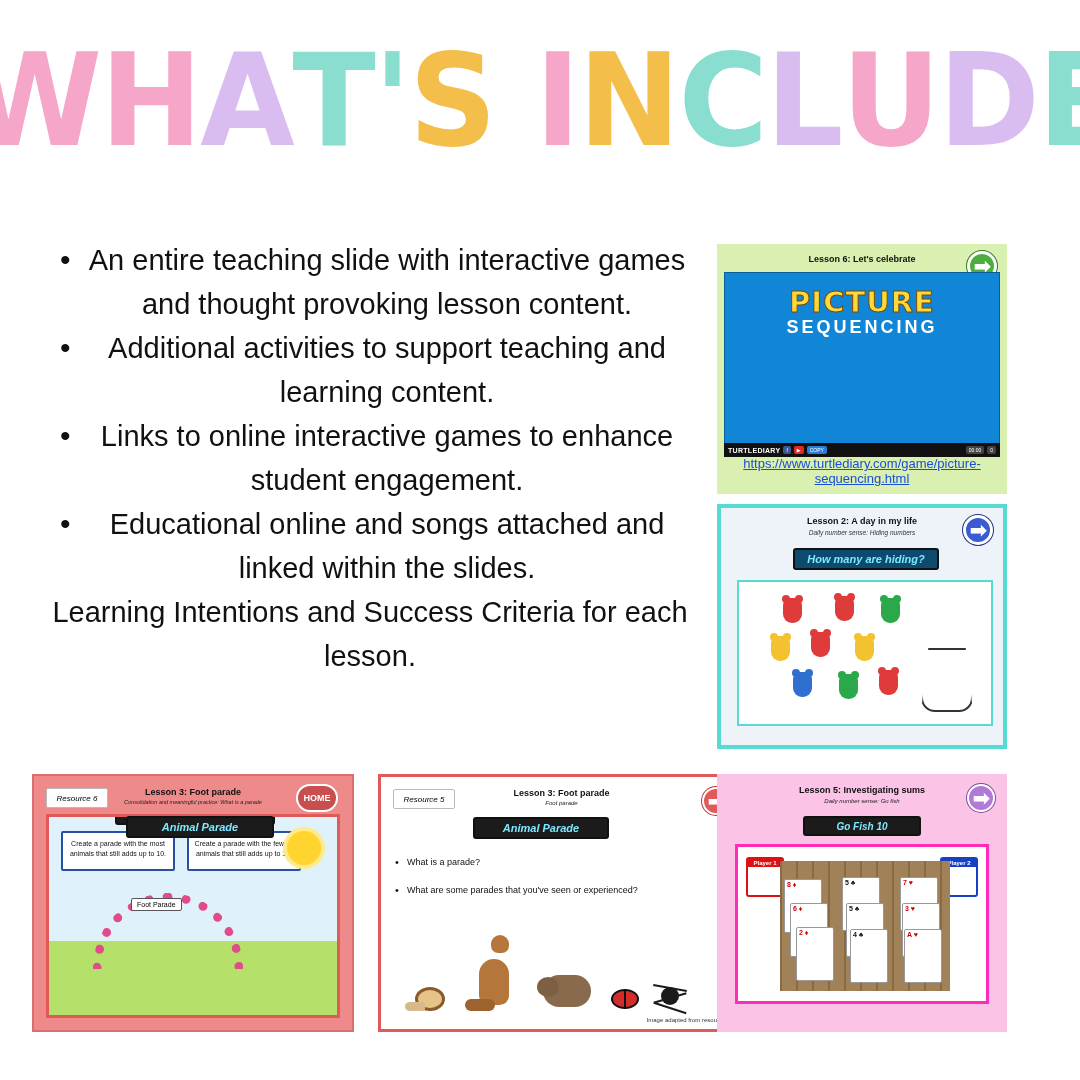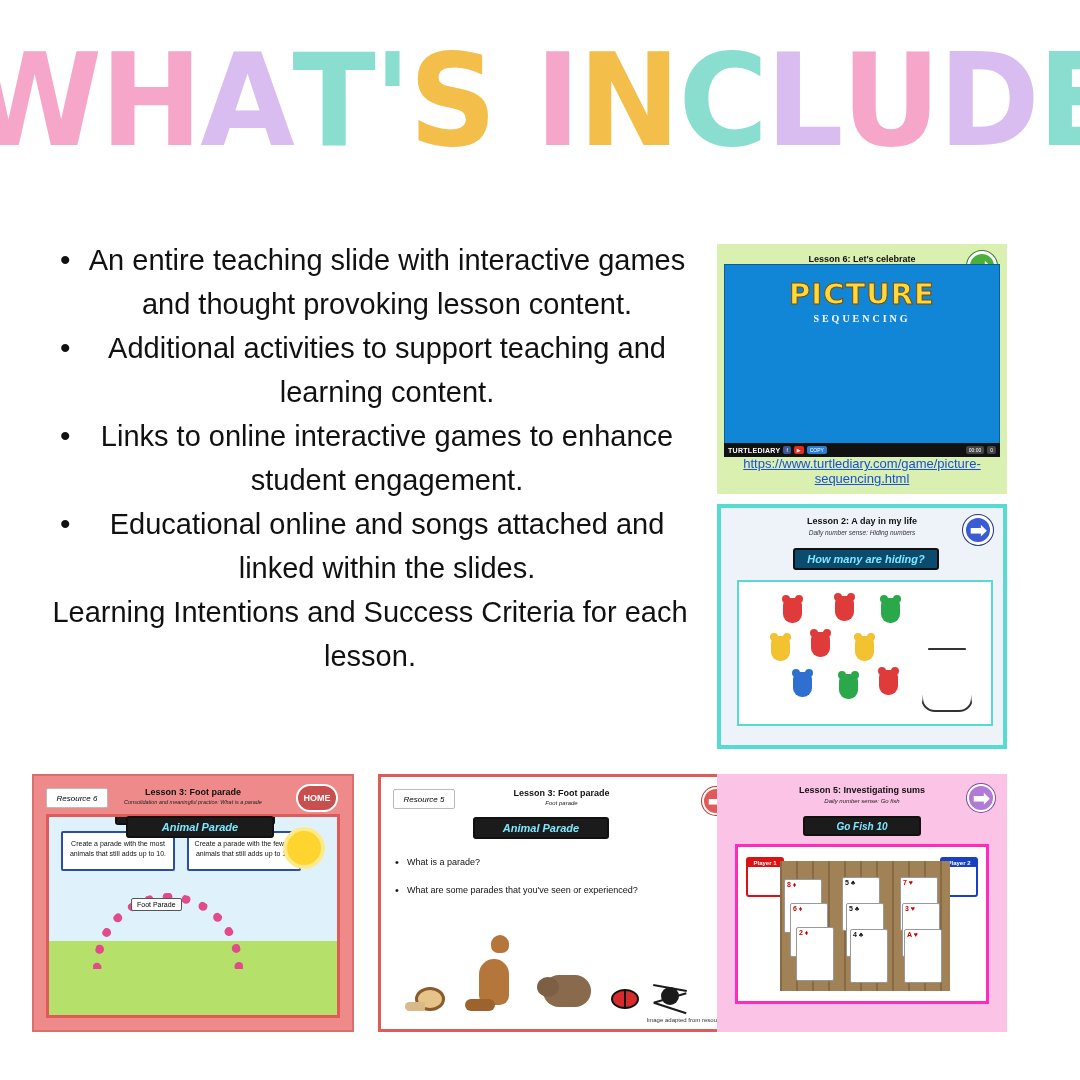--- a/index.html
+++ b/index.html
@@ -69,35 +69,35 @@
     color: #fff; font-weight: bold;
   }
   .arrow-glyph { font-size: 20px; line-height: 1; margin-left: 1px; }
 
   
   #card-seq {
     left: 717px; top: 244px; width: 290px; height: 250px;
     background: #d9f0b0;
   }
   #card-seq .screen {
-    position: absolute; left: 7px; top: 20px; width: 276px; height: 185px;
+    position: absolute; left: 7px; top: 28px; width: 276px; height: 185px;
     background: #1186d6;
     border: 1px solid #0a5d96;
   }
   #seq-title-wrap { position: absolute; top: 14px; left: 0; width: 100%; text-align: center; }
   .seq-word1 {
     font-family: "DejaVu Sans", sans-serif;
     font-weight: bold; font-size: 29px; letter-spacing: 1px;
     color: #ffd83d;
     -webkit-text-stroke: 1px #7a4b00;
     line-height: 30px;
   }
   .seq-word2 {
-    font-family: Liberation Serif, serif;
-    font-weight: bold; font-size: 10px; letter-spacing: 3px;
+    font-family: Liberation Sans, sans-serif;
+    font-weight: bold; font-size: 18px; letter-spacing: 3px;
     color: #ffffff; line-height: 20px;
   }
   .seq-panel {
     position: absolute; left: 52px; top: 72px; width: 172px; height: 92px;
     background: #f7e9b0; border: 3px solid #c9a227; border-radius: 4px;
   }
   .seq-level {
     position: absolute; left: 14px; width: 144px; height: 19px;
     background: #ffd83d; border: 2px solid #b8860b; border-radius: 10px;
     color: #3a2a00; font-size: 9px; font-weight: bold;

